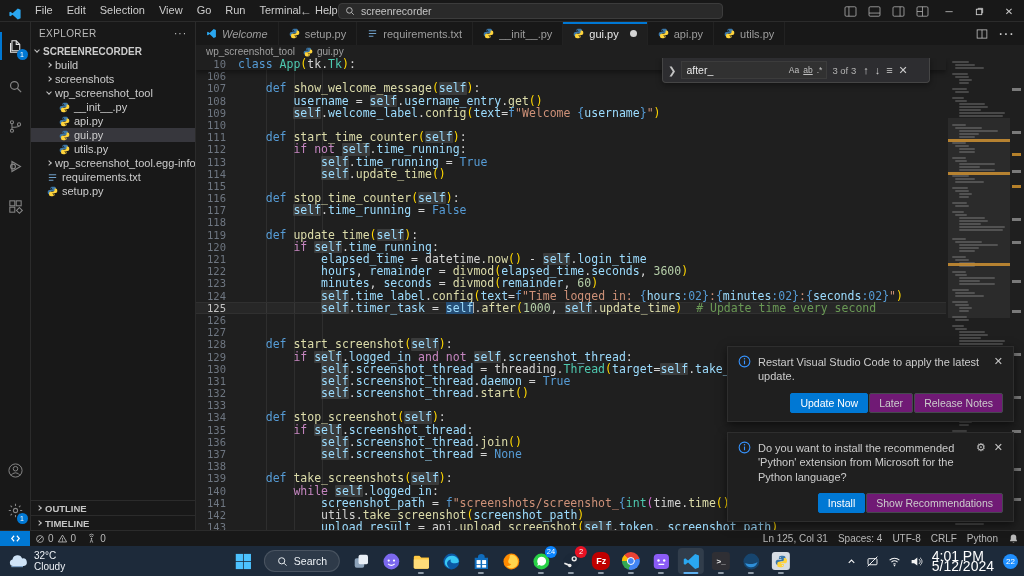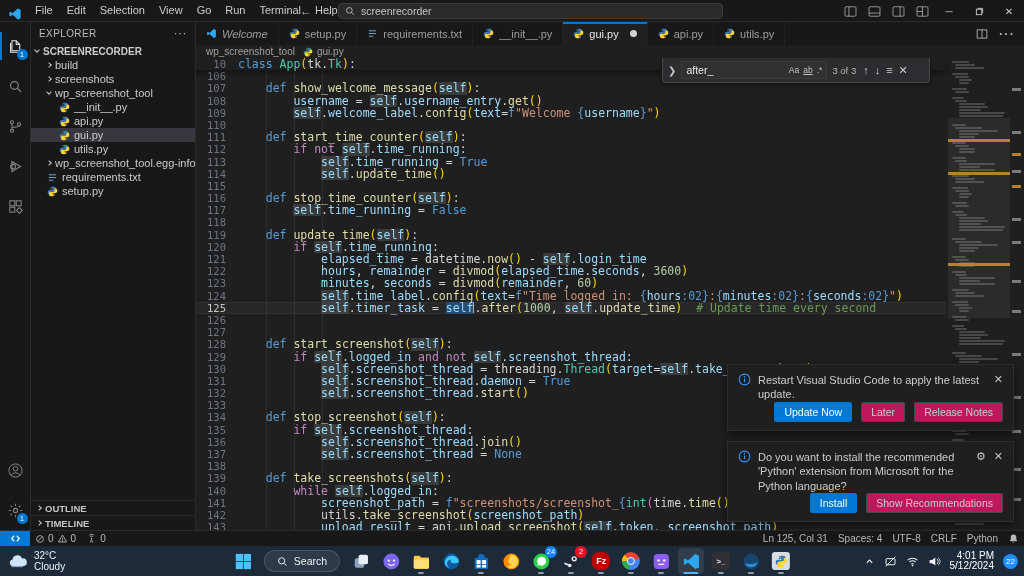--- a/index.html
+++ b/index.html
@@ -93,22 +93,22 @@
   .fw-count { font-size:9.5px; color:#b3b3b3; white-space:nowrap; }
   .fw-btns { display:flex; gap:6px; color:#cccccc; font-size:11px; margin-left:2px; }
 
   
   .toasts { position:absolute; right:10px; bottom:8px; display:flex; flex-direction:column; gap:10px; align-items:flex-end; z-index:8; }
   .toast { width:287px; background:#1f1f1f; border:1px solid #2e2e2e; box-shadow:0 3px 9px rgba(0,0,0,.55);
            padding:8px 10px; font-size:11px; color:#cccccc; }
   .toast .trow1 { display:flex; gap:7px; align-items:flex-start; }
   .toast .msg { flex:1; line-height:14.5px; }
   .toast .ticons { display:flex; gap:8px; color:#c5c5c5; font-size:11px; }
-  .toast .btns { display:flex; justify-content:flex-end; gap:9px; }
-  .tbtn { font-size:10.5px; padding:3px 9px; border-radius:2px; background:#be185d; color:#cccccc; border:1px solid #45494e; cursor:pointer; font-family:"Liberation Sans",sans-serif; }
+  .toast .btns { display:flex; justify-content:flex-end; gap:1px; margin-top:9px; }
+  .tbtn { font-size:10.5px; padding:3px 9px; border-radius:2px; background:#701a75; color:#cccccc; border:1px solid #45494e; cursor:pointer; font-family:"Liberation Sans",sans-serif; }
   .tbtn.primary { background:#0078d4; border-color:#0078d4; color:#fff; }
 
   
   .statusbar { height:16px; background:#181818; border-top:1px solid #2b2b2b; display:flex; align-items:center;
                font-size:10px; color:#b8b8b8; }
   .sb-remote { width:30px; height:16px; background:#0078d4; display:flex; align-items:center; justify-content:center; }
   .sb-group { display:flex; align-items:center; gap:3px; padding:0 5px; height:16px; }
   .sb-right { margin-left:auto; display:flex; align-items:center; }
 
   
@@ -129,21 +129,21 @@
                  display:flex; align-items:center; gap:6px; padding:0 12px; color:#eef2f6; font-size:10.5px; margin:0 4px; }
   .fz { width:18px; height:18px; background:#bf0000; color:#fff; font-size:9px; font-weight:bold;
         display:flex; align-items:center; justify-content:center; border-radius:7px; }
   .term { width:18px; height:18px; background:#2f2f34; color:#e8e8e8; border-radius:3px; font-size:8px; font-weight:bold;
           display:flex; align-items:center; justify-content:center; }
   .chrome { width:18px; height:18px; border-radius:50%; background:conic-gradient(from -45deg,#ea4335 0 33%,#4285f4 0 66%,#34a853 0 87%,#fbbc05 0 100%); position:relative; }
   .chrome i { position:absolute; left:5px; top:5px; width:8px; height:8px; background:#4285f4; border:1.5px solid #fff; border-radius:50%; }
   .pyapp { width:18px; height:18px; background:#d7dde3; border-radius:3px; display:flex; align-items:center; justify-content:center; }
   .tray { position:absolute; right:6px; display:flex; align-items:center; gap:9px; }
   .tray .ti { opacity:.95; }
-  .clock { text-align:right; font-size:10px; line-height:10.5px; color:#fff; }
+  .clock { font-size:14px; line-height:10.5px; color:#fff; }
   .tray-badge { width:15px; height:15px; border-radius:50%; background:#1f8fff; color:#fff; font-size:8px;
                 display:flex; align-items:center; justify-content:center; }
 </style>
 </head>
 <body>
 
 <div id="app">
 
   <div class="titlebar">
     <span class="tb-logo">

